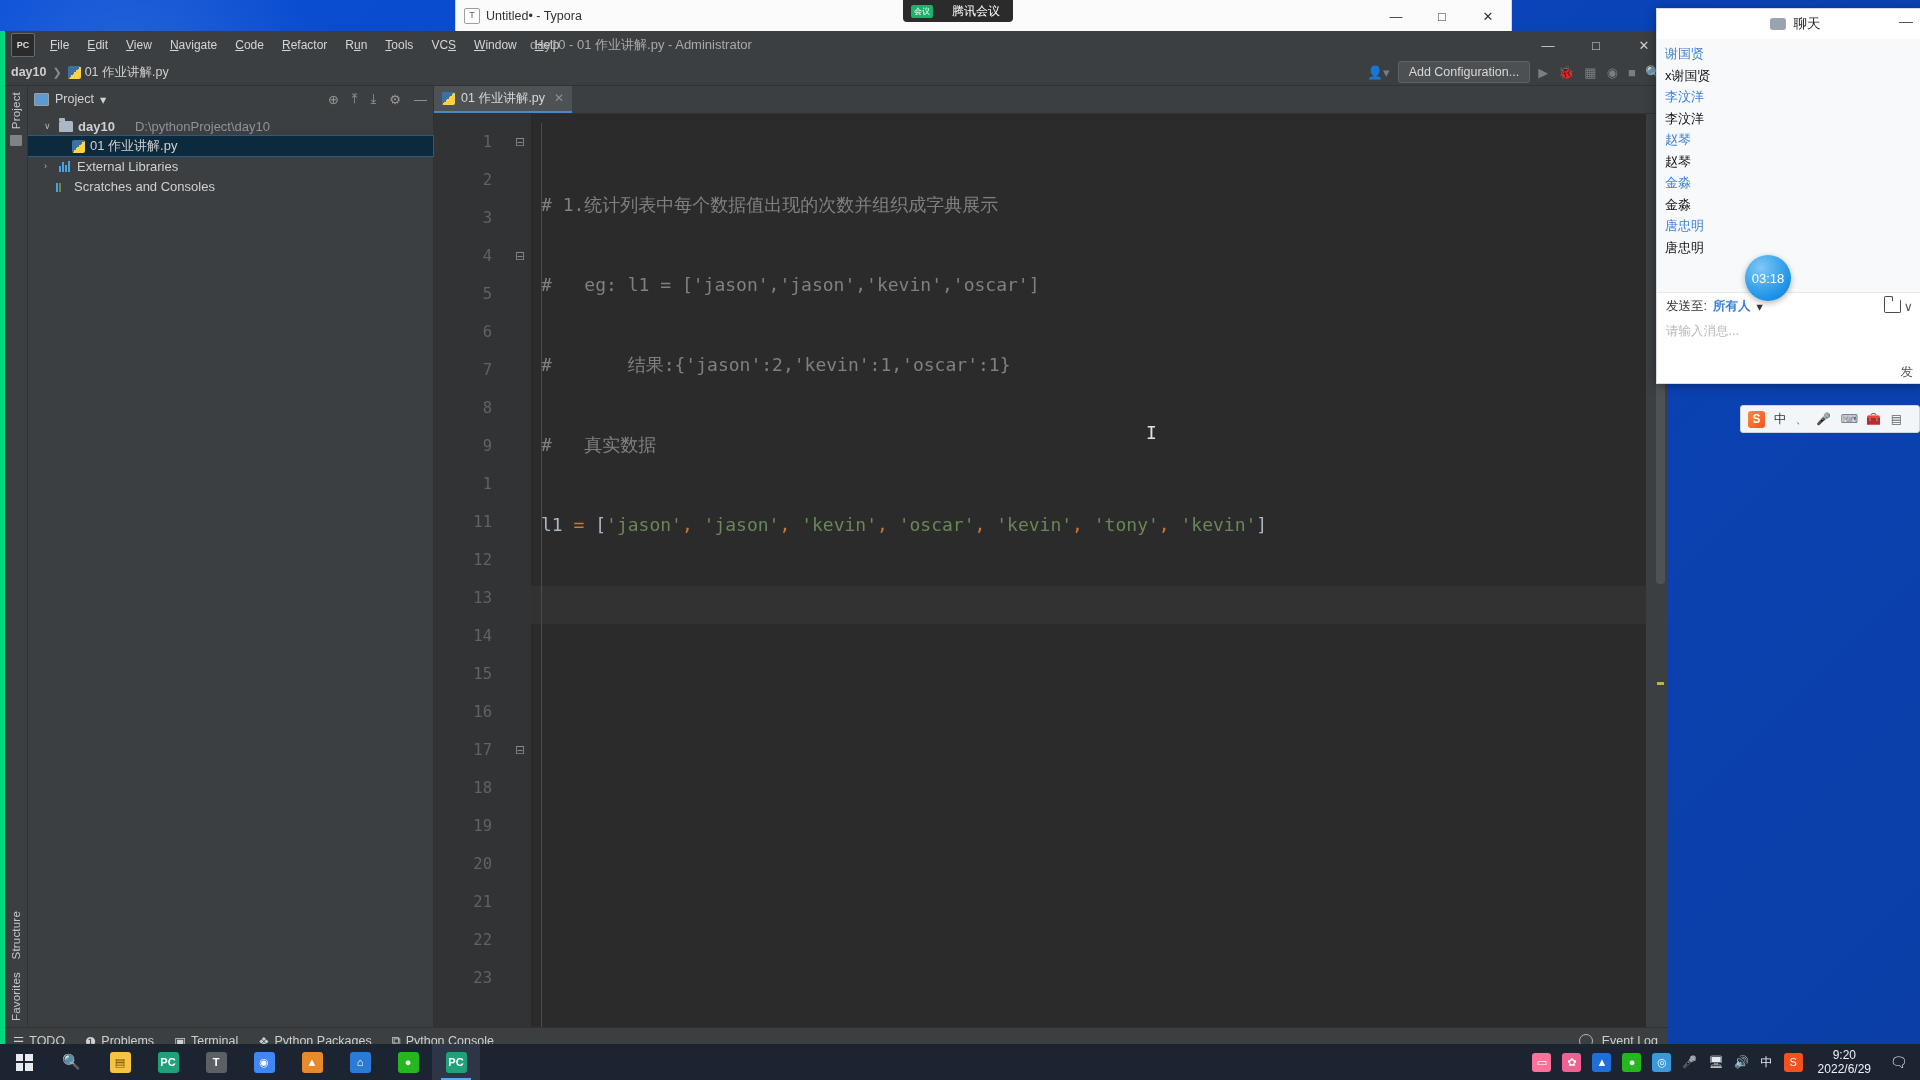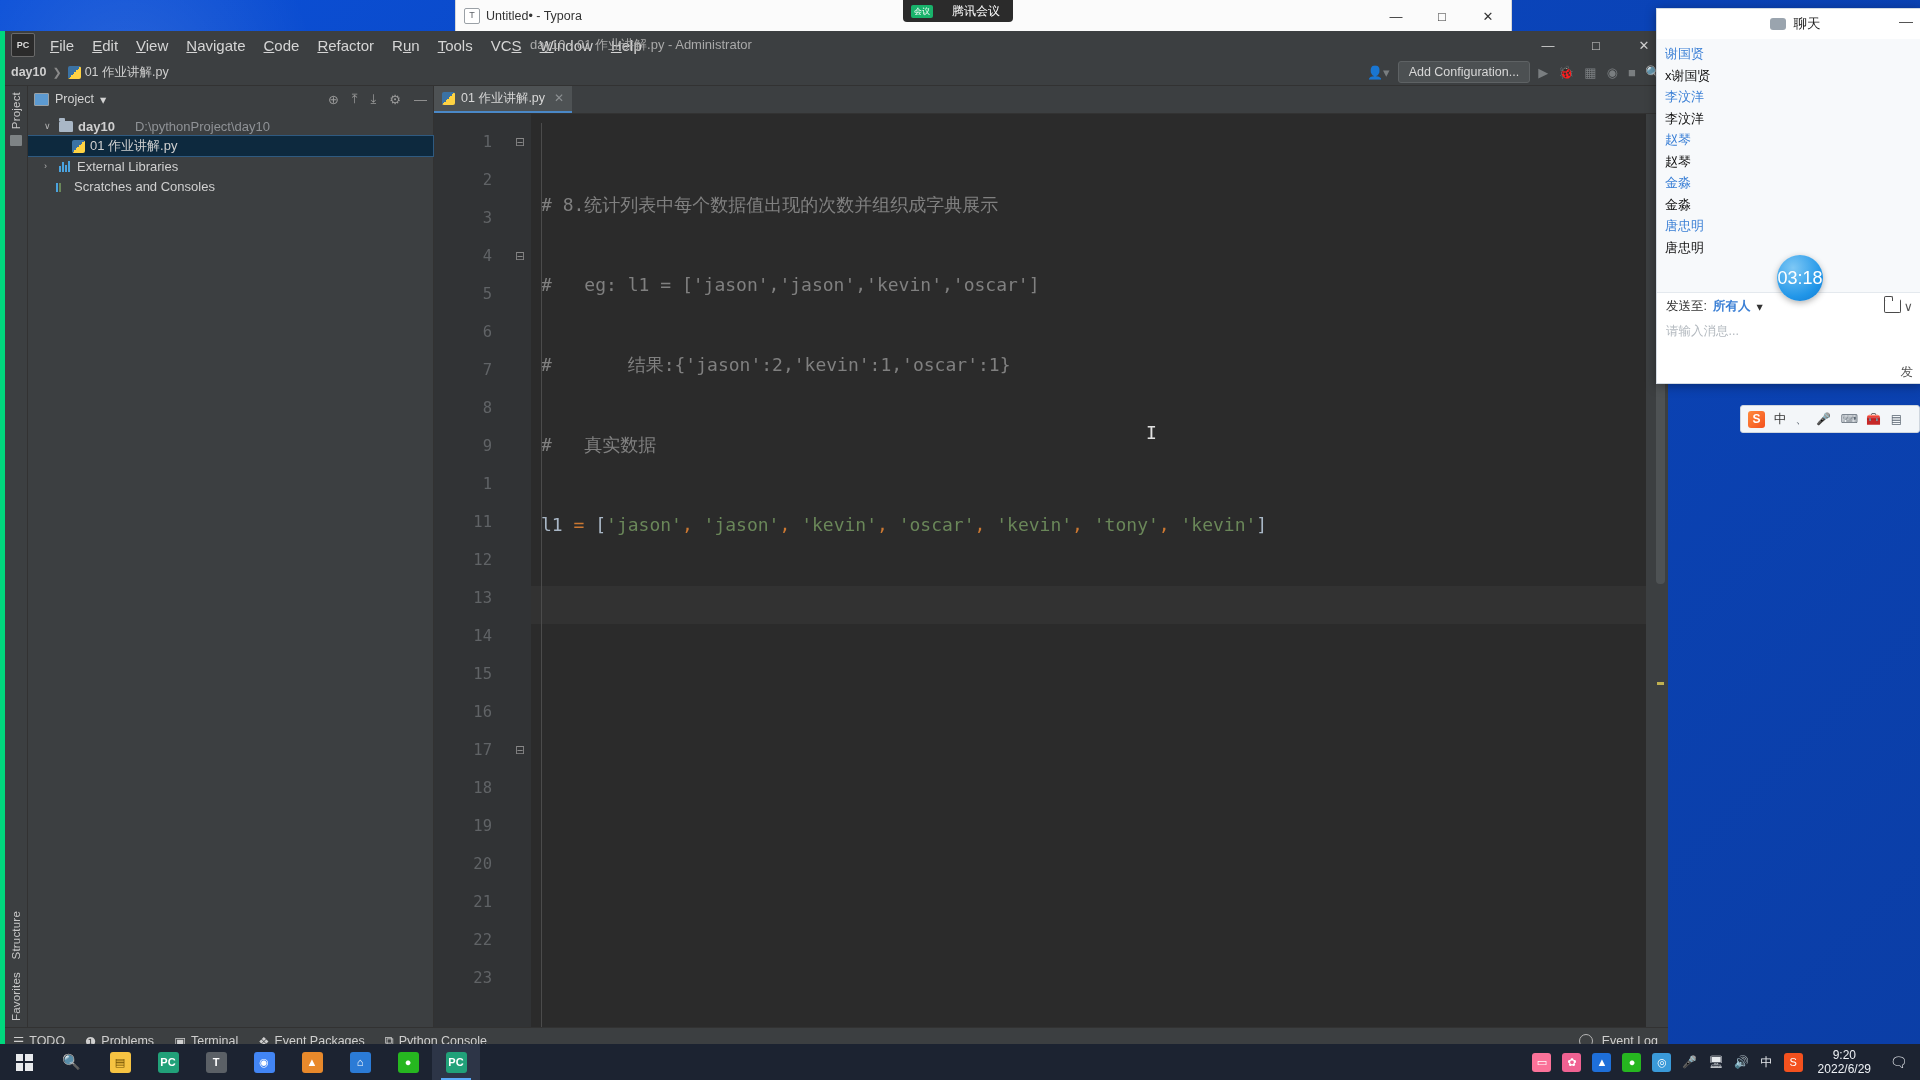--- a/index.html
+++ b/index.html
@@ -61,21 +61,21 @@
   
   .menubar{
     height:28px;display:flex;align-items:center;background:#3c3f41;
     position:relative;flex:none;
   }
   .pc-logo{
     width:22px;height:22px;margin:0 6px;background:#2b2b2b;border:1px solid #6a6a6a;
     color:#dcdcdc;font-size:9px;font-weight:bold;display:flex;align-items:center;justify-content:center;
     border-radius:2px;
   }
-  .menubar .mi{padding:3px 9px;color:#d5d5d5;font-size:15px;}
+  .menubar .mi{padding:3px 9px;color:#d5d5d5;font-size:12px;}
   .menubar .mi u{text-decoration:underline;}
   .win-title{
     position:absolute;left:525px;top:5px;color:#a9a9a9;font-size:13px;
   }
   .winbtns{position:absolute;right:0;top:0;display:flex;}
   .winbtns span{width:48px;height:28px;display:flex;align-items:center;justify-content:center;color:#cfcfcf;font-size:13px;}
   
   .navbar{
     height:26px;display:flex;align-items:center;gap:6px;padding:0 6px;
     background:#3c3f41;border-bottom:1px solid #323232;flex:none;position:relative;
@@ -213,23 +213,22 @@
   }
   .sendrow .to{color:#3a7fd5;font-weight:bold;}
   .sendrow .fold{position:absolute;right:8px;display:flex;align-items:center;gap:3px;color:#555;}
   .fold-ic{width:15px;height:12px;border:1.6px solid #4a4a4a;border-radius:2px;border-top-color:transparent;position:relative;}
   .fold-ic:before{content:"";position:absolute;left:-1px;top:-4px;width:7px;height:4px;border:1.6px solid #4a4a4a;border-bottom:none;border-radius:2px 2px 0 0;}
   .msgbox{height:40px;padding:4px 9px;font-size:12.5px;color:#b3b9bf;}
   .sendbtn{position:absolute;right:8px;bottom:2px;font-size:12.5px;color:#555;}
   .timer-bubble{
     position:absolute;left:1745px;top:255px;width:46px;height:46px;border-radius:50%;
     background:radial-gradient(circle at 35% 28%, #7ec8f5, #2196e8 65%, #1178cf);
-    color:#fff;font-size:18px;display:flex;align-items:center;justify-content:center;
+    color:#fff;font-size:13px;display:flex;align-items:center;justify-content:center;
     box-shadow:0 2px 6px rgba(0,0,0,.3);
-    margin-left:32px;
   }
   
   #imebar{
     position:absolute;left:1740px;top:405px;width:180px;height:28px;
     background:#f3f6f9;border:1px solid #cfd6de;border-radius:3px;
     display:flex;align-items:center;gap:9px;padding:0 7px;box-sizing:border-box;
     font-size:12.5px;color:#333;
   }
   .sogou-s{
     width:17px;height:17px;border-radius:3px;
@@ -436,21 +435,21 @@
           <div></div>
           <div></div>
           <div></div>
           <div></div>
           <div></div>
           <div></div>
         </div>
 
         <div class="codetext">
           <div class="guideline"></div>
-          <div class="ln cm"># 8.统计列表中每个数据值出现的次数并组织成字典展示</div>
+          <div class="ln cm"># 1.统计列表中每个数据值出现的次数并组织成字典展示</div>
           <div class="ln cm">#   eg: l1 = ['jason','jason','kevin','oscar']</div>
           <div class="ln cm">#       结果:{'jason':2,'kevin':1,'oscar':1}</div>
           <div class="ln cm">#   真实数据</div>
           <div class="ln"><span class="kw">l1 </span><span class="op">= </span><span class="kw">[</span><span class="str">'jason'</span><span class="op">, </span><span class="str">'jason'</span><span class="op">, </span><span class="str">'kevin'</span><span class="op">, </span><span class="str">'oscar'</span><span class="op">, </span><span class="str">'kevin'</span><span class="op">, </span><span class="str">'tony'</span><span class="op">, </span><span class="str">'kevin'</span><span class="kw">]</span></div>
           <div class="ln cur"><span class="caret"></span></div>
           <div class="ln"></div>
           <div class="ln"></div>
           <div class="ln"></div>
           <div class="ln"></div>
           <div class="ln"></div>
@@ -486,21 +485,21 @@
     <span class="bi">
       <span>❶</span>
       <span>Problems</span>
     </span>
     <span class="bi">
       <span>▣</span>
       <span>Terminal</span>
     </span>
     <span class="bi">
       <span>❖</span>
-      <span>Event Packages</span>
+      <span>Python Packages</span>
     </span>
     <span class="bi">
       <span>⧉</span>
       <span>Python Console</span>
     </span>
     <span class="right">
       <span class="circ"></span>
       <span>Event Log</span>
     </span>
   </div>

